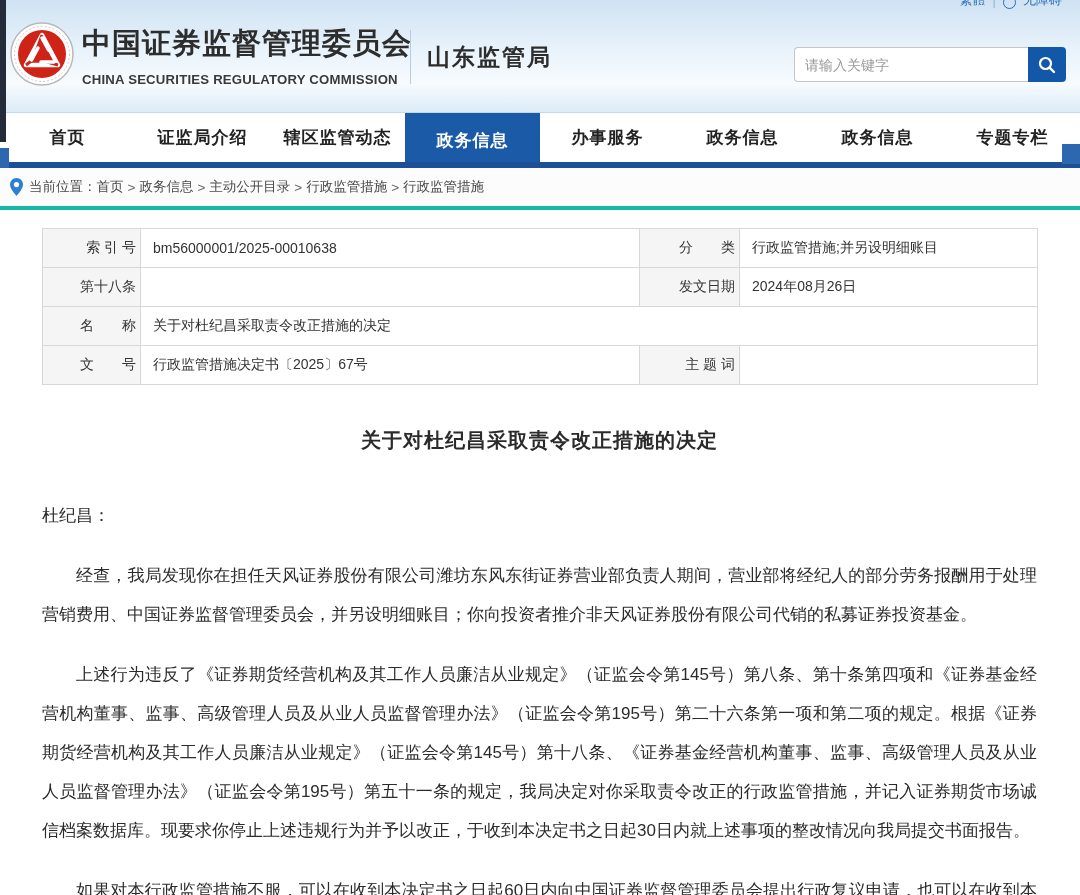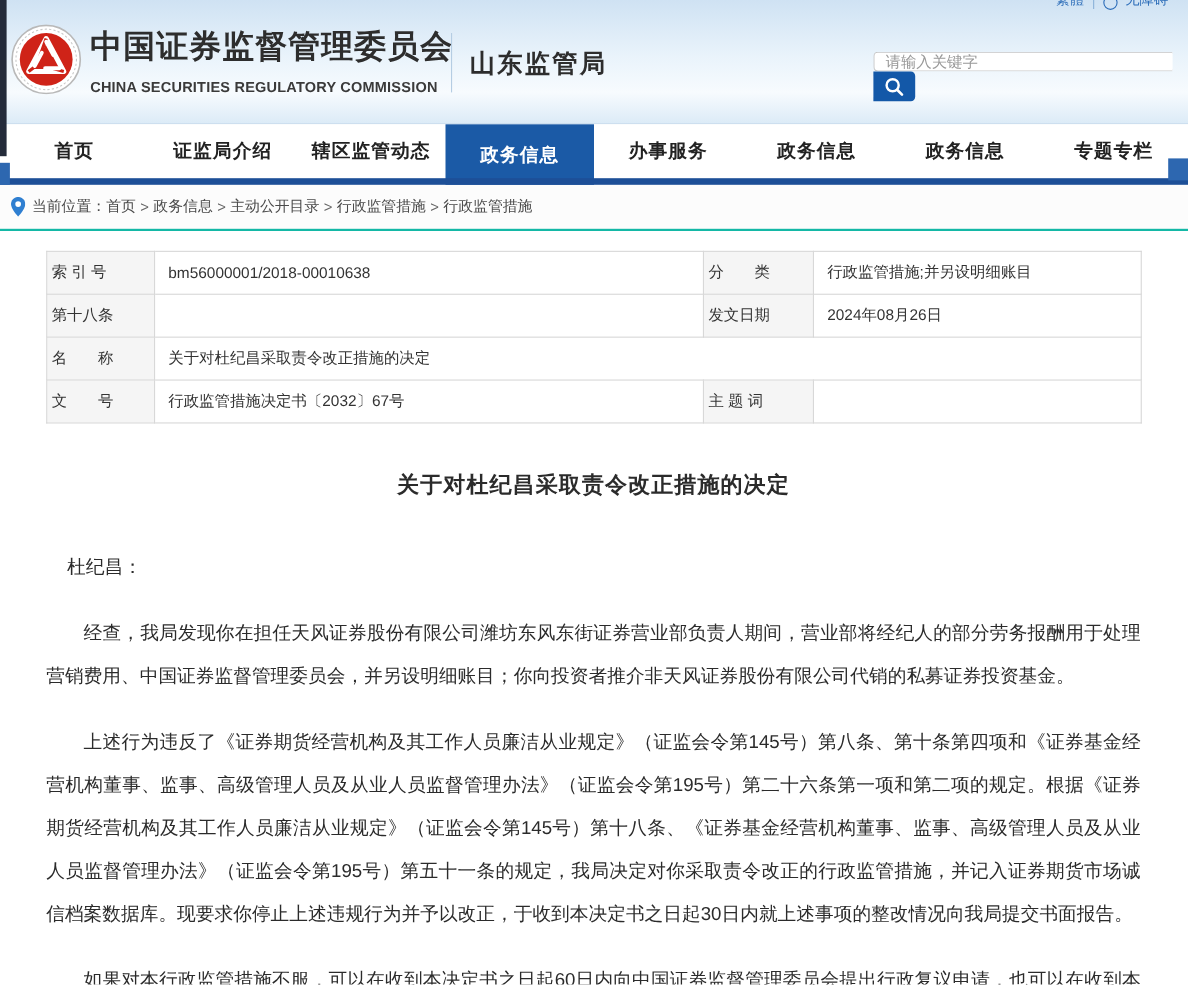--- a/index.html
+++ b/index.html
@@ -27,21 +27,21 @@
     background:linear-gradient(180deg,#cfe2f3 0%, #e9f3fb 45%, #f7fbfe 75%, #dcebf7 100%);
     border-bottom:1px solid #c2d8ec;
   }
   .logo { position:absolute; left:10px; top:22px; width:64px; height:64px; }
   .org { position:absolute; left:82px; top:26px; }
   .org-cn { font-size:29px; font-weight:bold; color:#2d2d2d; letter-spacing:1px; line-height:34px; }
   .org-en { font-size:13.2px; font-weight:bold; color:#3a3a3a; letter-spacing:.2px; margin-top:12px; }
   .hdr-divider { position:absolute; left:410px; top:30px; width:1px; height:54px; background:#b5cde3; }
   .bureau { position:absolute; left:427px; top:42px; font-size:23px; font-weight:bold; color:#2d2d2d; letter-spacing:2px; }
   
-  .search { position:absolute; right:14px; top:47px; width:272px; height:45px; display:flex;flex-direction:column; }
+  .search { position:absolute; right:14px; top:47px; width:272px; height:45px; display:flex; }
   .search input {
     flex:1; height:35px; border:1px solid #c6c6c6; border-right:none;
     border-radius:4px 0 0 4px; padding:0 10px; font-size:14px; color:#333;
     font-family:inherit; background:#fff; outline:none;
   }
   .search input::placeholder { color:#999; }
   .search-btn {
     width:38px; height:35px; background:#1358a8; border:none; border-radius:0 4px 4px 0;
     display:flex; align-items:center; justify-content:center; cursor:pointer;
   }
@@ -49,40 +49,40 @@
   .nav { position:relative; height:55px; background:#fff; z-index:3; }
   .nav-items { display:flex; height:49px; }
   .nav-item {
     width:135px; height:49px; display:flex; align-items:center; justify-content:center;
     font-size:17px; font-weight:bold; color:#222; cursor:pointer; letter-spacing:1px;
   }
   .nav-item.active { background:#1b5aa6; color:#fff; height:55px; }
   .nav-underline { position:absolute; left:0; right:0; bottom:0; height:6px; background:#1d4f97; }
   
   .breadcrumb {
-    height:42px; background:#fcfcfc; border-bottom:2px solid #14b8a6;
+    height:42px; background:#fcfcfc; border-bottom:4px solid #14b8a6;
     display:flex; align-items:center; padding-left:10px;
     font-size:13.5px; color:#4a4a4a;
   }
   .breadcrumb .pin { margin-right:6px; display:inline-flex; }
   .breadcrumb span { white-space:pre; }
   .crumb { cursor:pointer; }
   .crumb-sep { color:#666; padding:0 4px; }
   
   .main { padding:0 43px 0 42px; }
   table.meta { width:995px; border-collapse:collapse; margin-top:18px; table-layout:fixed; }
   table.meta td {
     border:1px solid #d8d8d8; height:39px; font-size:14px; color:#333;
     padding:0 12px; background:#fff; overflow:hidden; white-space:nowrap;
   }
-  table.meta td.lbl { background:#f5f5f5; text-align:left; padding:0 4px; color:#333; }
+  table.meta td.lbl { background:#f5f5f5; text-align:right; padding:0 4px; color:#333; }
   .w-l1 { width:98px; } .w-v1 { width:499px; } .w-l2 { width:100px; } .w-v2 { width:298px; }
   .doc-title { text-align:center; font-size:20px; font-weight:bold; color:#2b2b2b; margin-top:42px; letter-spacing:1px; }
   .doc-body { margin-top:42px; font-size:17px; color:#2b2b2b; line-height:39px; text-align:justify; }
-  .doc-body .salutation { margin-bottom:21px;margin-left:19px; }
+  .doc-body .salutation { margin-bottom:21px; }
   .doc-body p.para { text-indent:2em; margin-bottom:21px; }
 </style>
 </head>
 <body>
 
 <div class="edge-left-dark"></div>
 <div class="cap left"></div>
 <div class="cap right"></div>
 
 <div class="toplinks">
@@ -150,37 +150,37 @@
   <span class="crumb-sep">&gt;</span>
   <span class="crumb">行政监管措施</span>
 </div>
 
 <div class="main">
 
   <table class="meta">
     <tbody>
         <tr>
       <td class="lbl w-l1">索 引 号</td>
-      <td class="w-v1">bm56000001/2018-00010638</td>
+      <td class="w-v1">bm56000001/2025-00010638</td>
       <td class="lbl w-l2">分　　类</td>
       <td class="w-v2">行政监管措施;并另设明细账目</td>
     </tr>
     <tr>
       <td class="lbl">第十八条</td>
       <td></td>
       <td class="lbl">发文日期</td>
       <td>2024年08月26日</td>
     </tr>
     <tr>
       <td class="lbl">名　　称</td>
       <td colspan="3">关于对杜纪昌采取责令改正措施的决定</td>
     </tr>
     <tr>
       <td class="lbl">文　　号</td>
-      <td>行政监管措施决定书〔2032〕67号</td>
+      <td>行政监管措施决定书〔2025〕67号</td>
       <td class="lbl">主 题 词</td>
       <td></td>
     </tr>
   </tbody>
     </table>
 
   <div class="doc-title">关于对杜纪昌采取责令改正措施的决定</div>
 
   <div class="doc-body">
     <div class="salutation">杜纪昌：</div>

